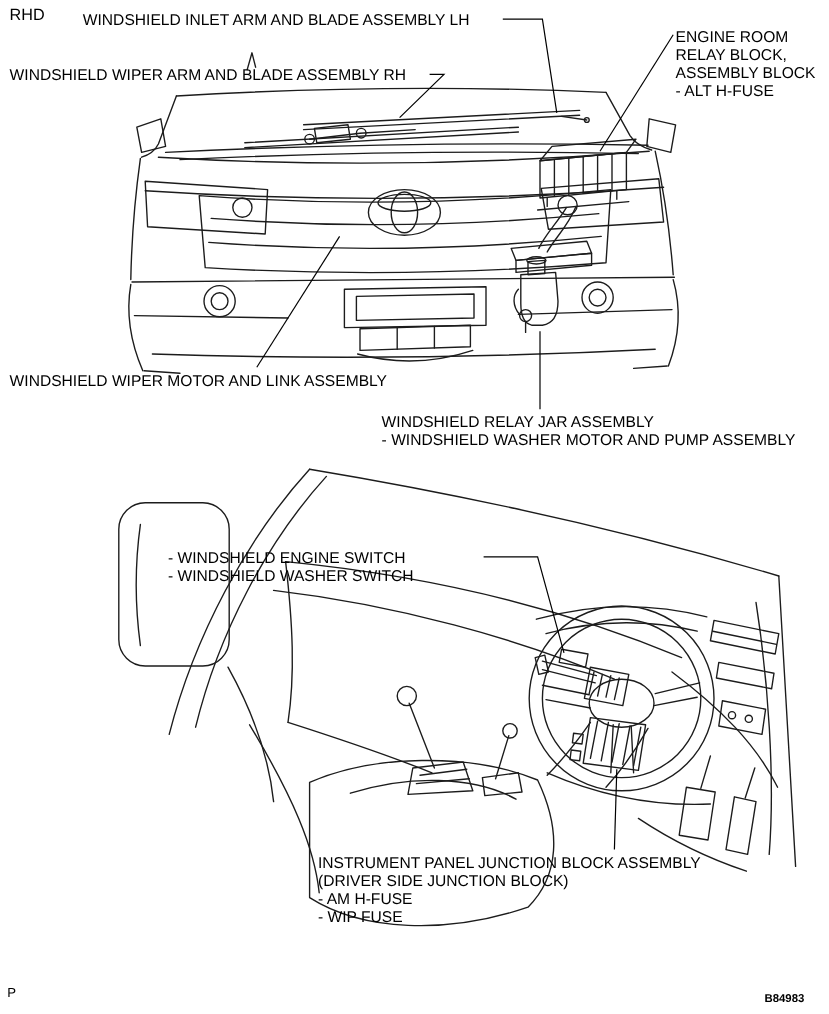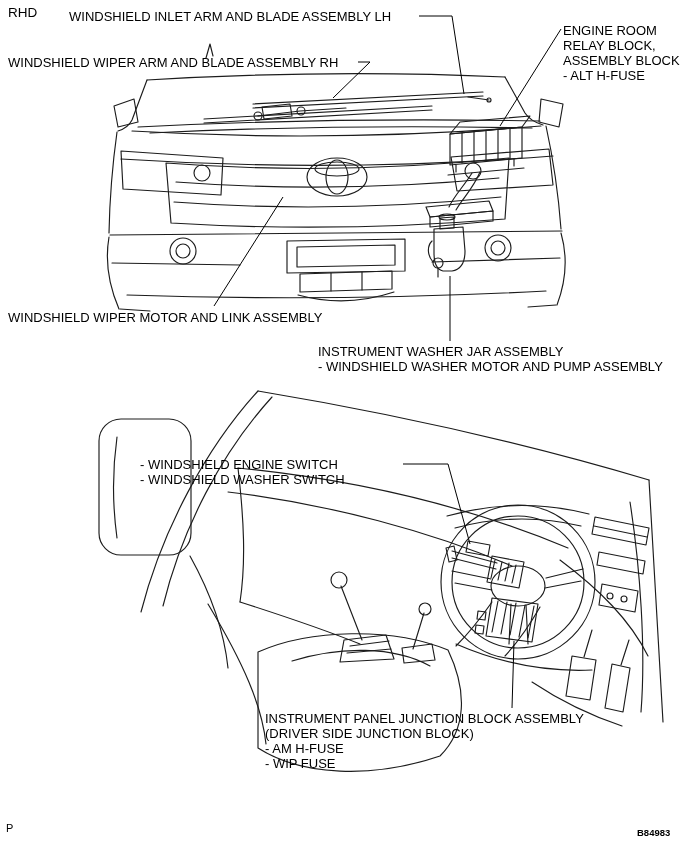--- a/index.html
+++ b/index.html
@@ -252,21 +252,21 @@
 
   <div class="callout" style="left:8px;top:310px;">
     <div>WINDSHIELD WIPER MOTOR AND LINK ASSEMBLY</div>
   </div>
 
   <div class="callout" style="left:8px;top:55px;">
     <div>WINDSHIELD WIPER ARM AND BLADE ASSEMBLY RH</div>
   </div>
 
   <div class="callout" style="left:318px;top:344px;">
-    <div>INSTRUMENT WASHER JAR ASSEMBLY</div>
+    <div>WINDSHIELD RELAY JAR ASSEMBLY</div>
     <div>- WINDSHIELD WASHER MOTOR AND PUMP ASSEMBLY</div>
   </div>
 
   <div class="callout" style="left:140px;top:457px;">
     <div>- WINDSHIELD ENGINE SWITCH</div>
     <div>- WINDSHIELD WASHER SWITCH</div>
   </div>
 
   <div class="callout" style="left:265px;top:711px;">
     <div>INSTRUMENT PANEL JUNCTION BLOCK ASSEMBLY</div>

